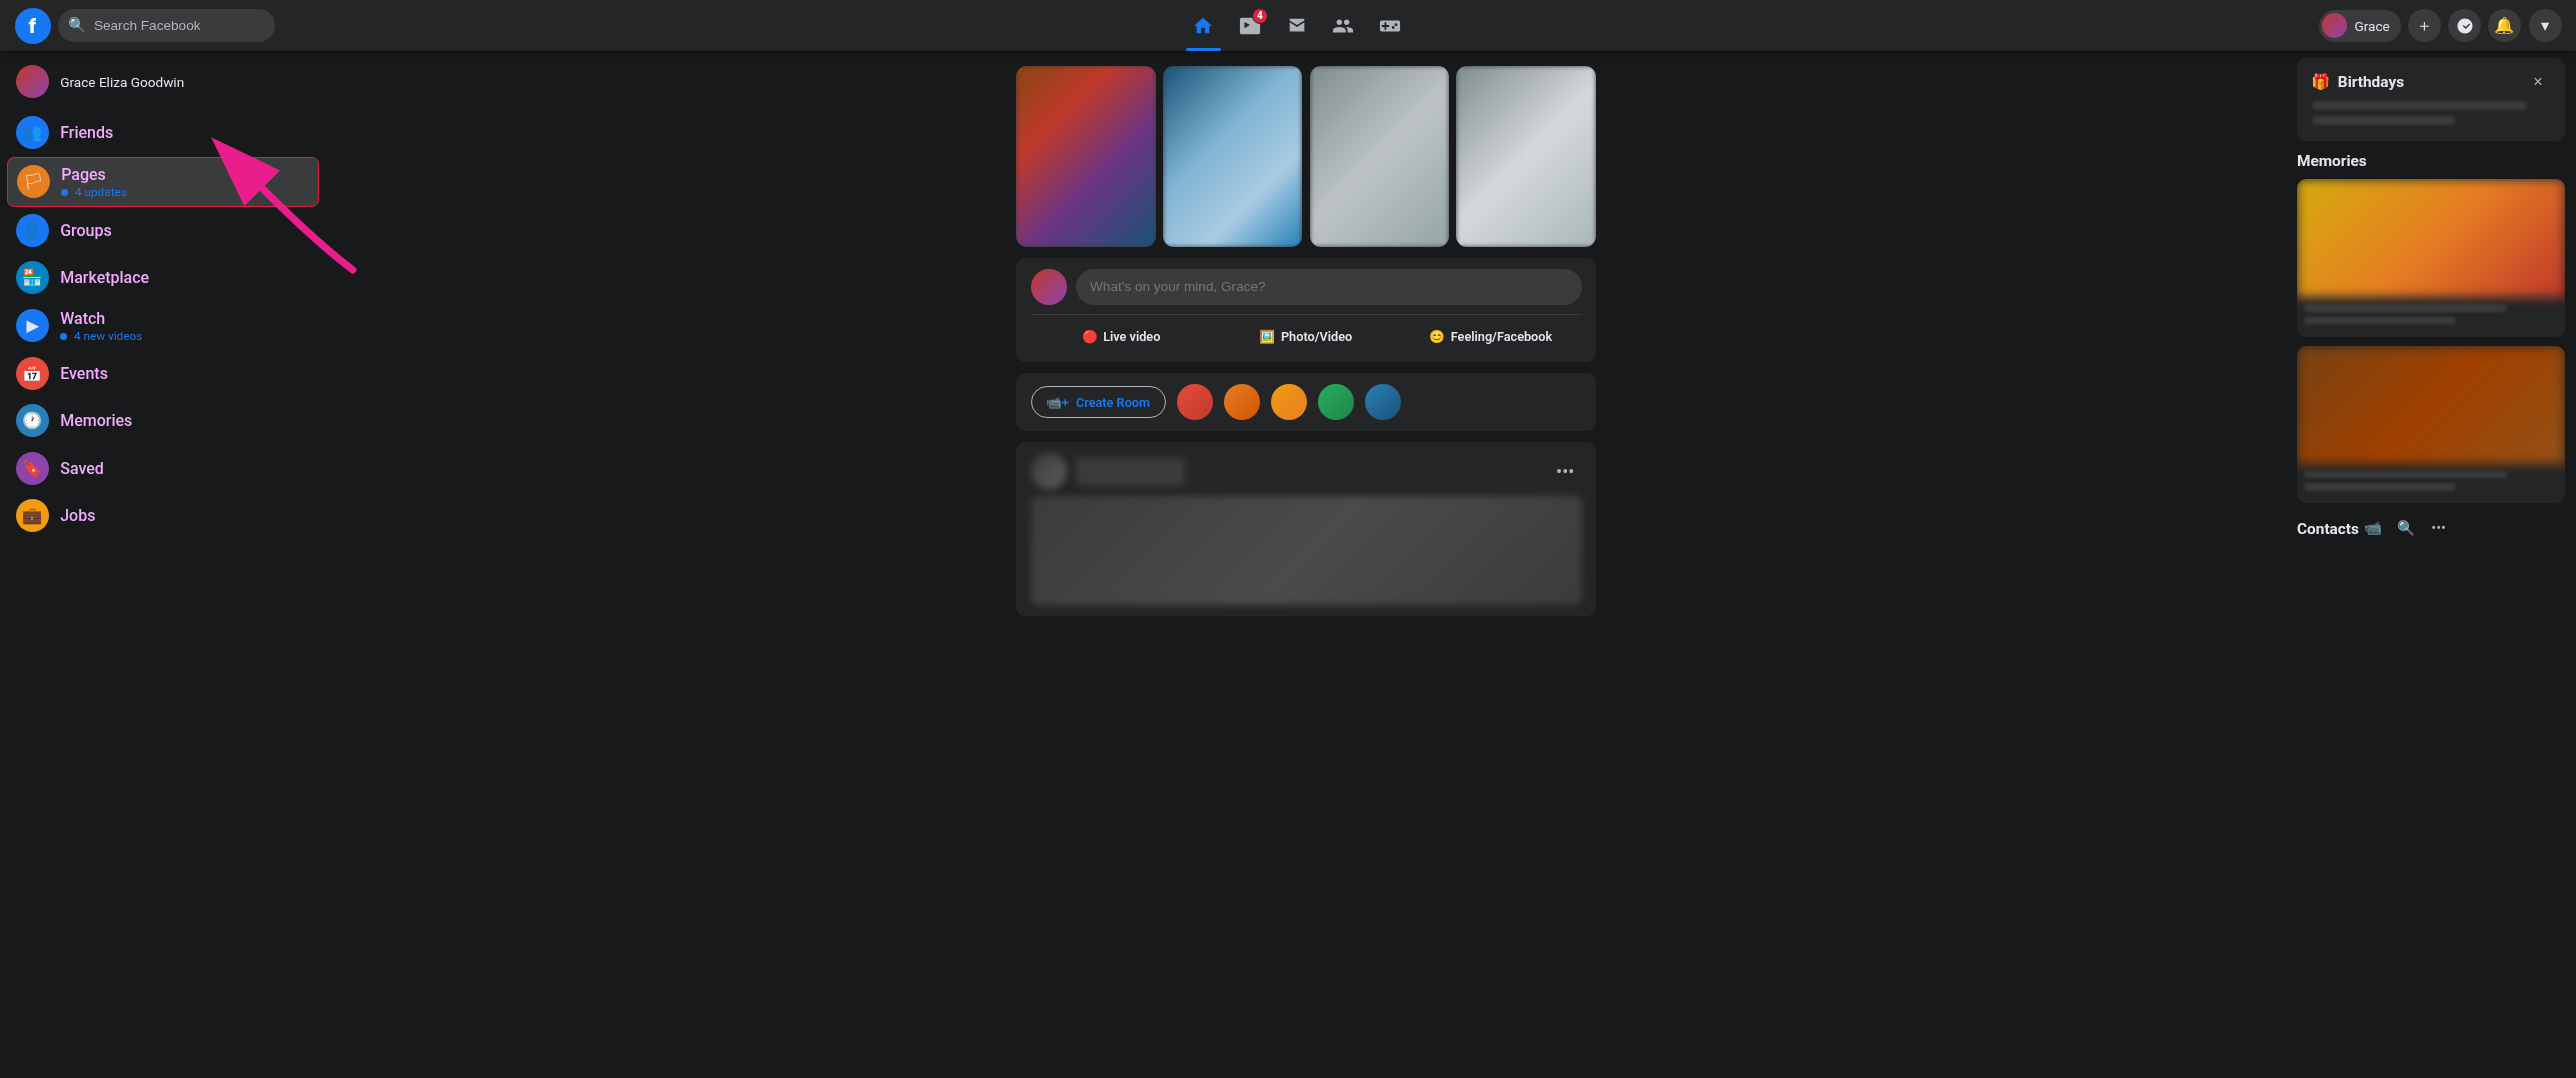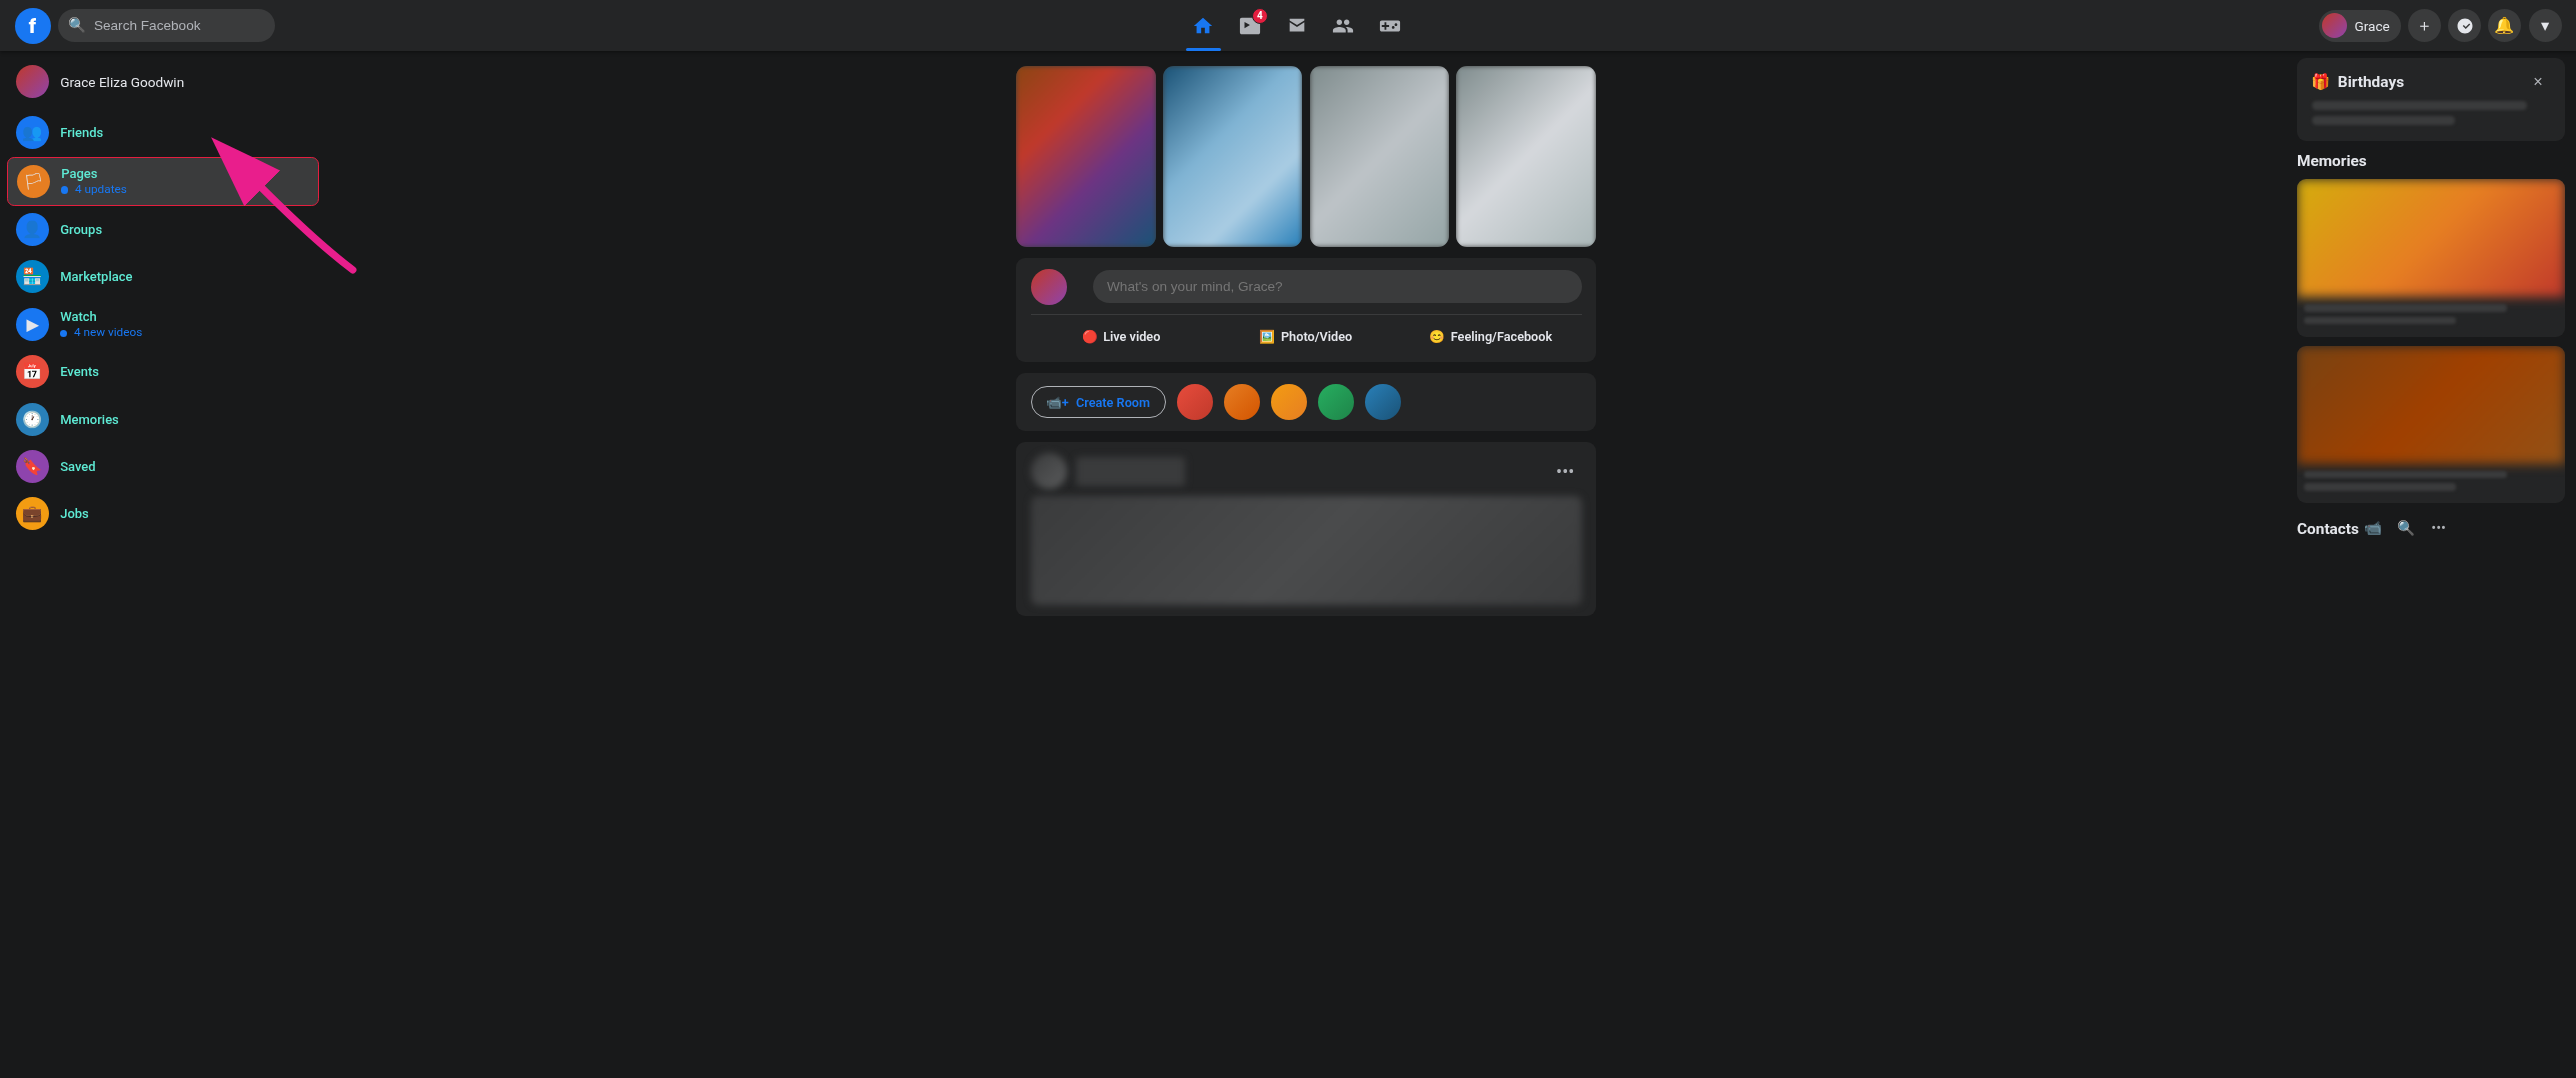--- a/index.html
+++ b/index.html
@@ -166,21 +166,21 @@
       font-size: 16.3px;
     }
     .sidebar-icon.blue { background: #1877f2; }
     .sidebar-icon.teal { background: #0084c8; }
     .sidebar-icon.orange { background: #e67e22; }
     .sidebar-icon.purple { background: #8e44ad; }
     .sidebar-icon.red { background: #e74c3c; }
     .sidebar-icon.yellow { background: #f39c12; }
     .sidebar-icon.darkblue { background: #2980b9; }
     .sidebar-label { flex: 1; }
-    .sidebar-label-main { font-size: 13px; font-weight: 500; color: #5eead4; }
+    .sidebar-label-main { font-size: 16px; font-weight: 500; color: #f0abfc; }
     .sidebar-label-sub { font-size: 11.8px; color: #1877f2; margin-top: 0.9px; }
     .dot-blue {
       display: inline-block;
       width: 7.2px; height: 7.2px;
       border-radius: 50%;
       background: #1877f2;
       margin-right: 3.6px;
       vertical-align: middle;
     }
 
@@ -218,21 +218,21 @@
 
     
     .composer {
       width: 100%;
       max-width: 580px;
       background: #242526;
       border-radius: 9px;
       padding: 11px 14.5px;
     }
     .composer-row {
-      display: flex; align-items: center; gap: 26px; margin-bottom: 9px;
+      display: flex; gap: 9px; margin-bottom: 9px;
     }
     .composer-avatar {
       width: 36px; height: 36px;
       border-radius: 50%;
       background: linear-gradient(135deg, #c0392b, #8e44ad);
       flex-shrink: 0;
     }
     .composer-input {
       flex: 1;
       background: #3a3b3c;

